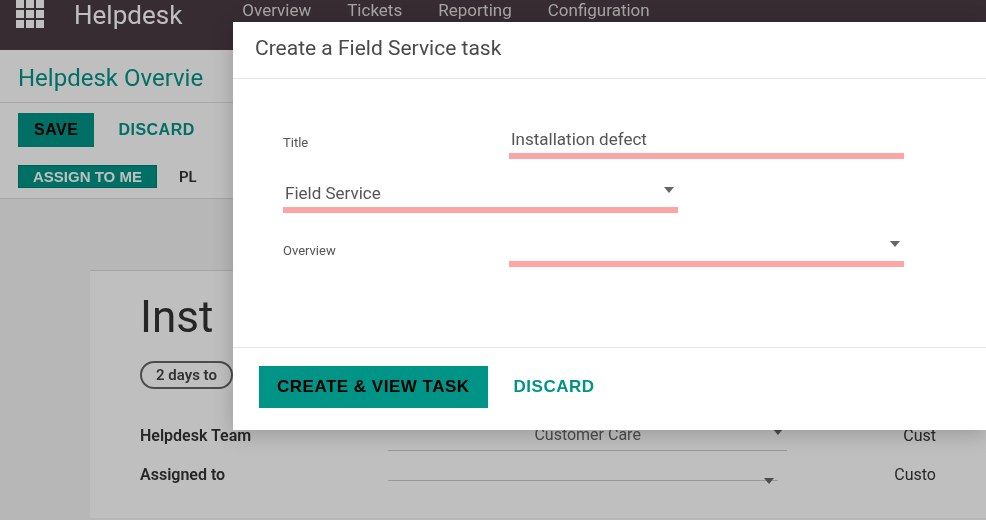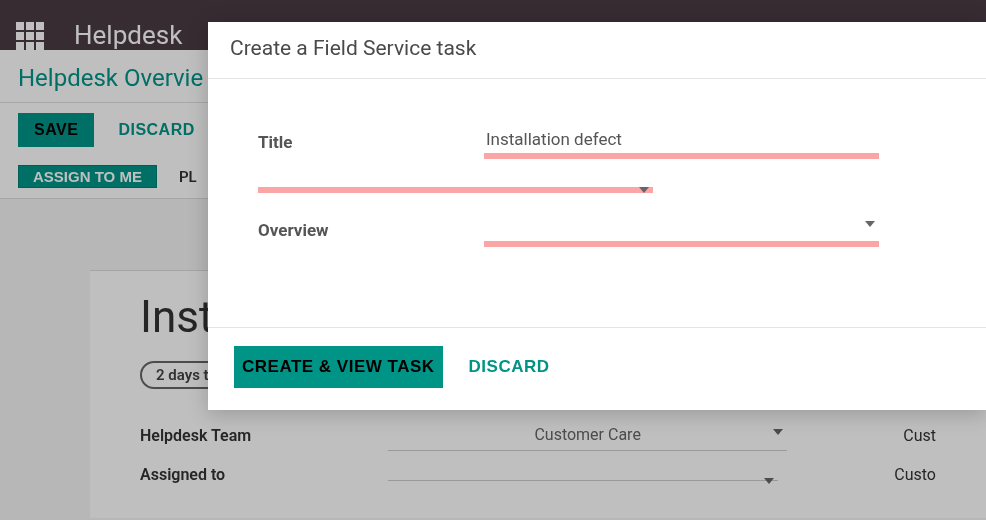--- a/index.html
+++ b/index.html
@@ -9,21 +9,21 @@
     width: 986px;
     height: 520px;
     overflow: hidden;
     position: relative;
   }
   
   .navbar {
     background: #4a3b42;
     height: 50px;
     display: flex;
-    align-items: flex-end;
+    align-items: flex-start;
     padding: 0 10px;
     color: #fff;
   }
   .apps-icon {
     width: 28px;
     height: 28px;
     display: grid;
     grid-template-columns: repeat(3, 1fr);
     grid-template-rows: repeat(3, 1fr);
     gap: 2px;
@@ -130,35 +130,35 @@
   .side-label { font-size: 16px; font-weight: 400; color: #333; }
   
   .overlay {
     position: absolute;
     inset: 0;
     background: rgba(0,0,0,0.25);
   }
   .modal {
     position: absolute;
     top: 22px;
-    left: 208px;
+    left: 233px;
     right: 0;
     background: #fff;
     box-shadow: 0 4px 20px rgba(0,0,0,0.2);
   }
   .modal-header {
     padding: 14px 22px 18px 22px;
     border-bottom: 1px solid #e5e5e5;
   }
   .modal-title { font-size: 21px; color: #4a4a4a; }
   .modal-body {
     padding: 46px 50px 60px 50px;
   }
   .modal-row { display: flex; align-items: center; margin-bottom: 20px; }
-  .modal-label { width: 226px; font-size: 17px; font-weight: 700; color: #555; }
+  .modal-label { width: 226px; font-size: 13px; font-weight: 400; color: #555; }
   .modal-field {
     flex: 1;
     max-width: 395px;
     border-bottom: 6px solid #fca5a5;
     padding: 4px 2px;
     position: relative;
   }
   .modal-field input {
     border: none;
     outline: none;
@@ -173,21 +173,21 @@
     border-right: 1px solid #222;
     padding-right: 0;
   }
   .modal-footer {
     border-top: 1px solid #e5e5e5;
     padding: 18px 26px 22px 26px;
     display: flex;
     gap: 12px;
     align-items: center;
   }
-  .modal-footer .btn-primary { padding: 11px 8px; font-size: 17px; }
+  .modal-footer .btn-primary { padding: 11px 18px; font-size: 17px; }
   .modal-footer .btn-link { font-size: 17px; margin-left: 14px; }
 </style>
 </head>
 <body>
 
 <div class="navbar">
   <div class="apps-icon">
     <span></span>
       <span></span>
       <span></span>
@@ -254,20 +254,21 @@
 
     <div class="modal-row">
       <div class="modal-label">Title</div>
       <div class="modal-field">
         <input type="text" class="text-cursor" value="Installation defect" style="">
       </div>
     </div>
 
     <div class="modal-row">
       <div class="modal-field">
+        <input type="text" value="Field Service" style="">
         <span class="caret-down"></span>
       </div>
     </div>
 
     <div class="modal-row">
       <div class="modal-label">Overview</div>
       <div class="modal-field">
         <input type="text" value="" style="">
         <span class="caret-down"></span>
       </div>

